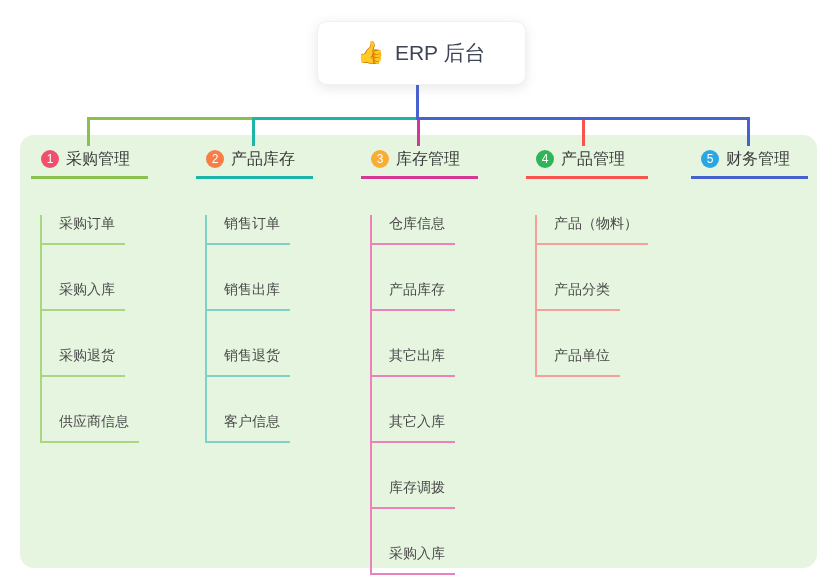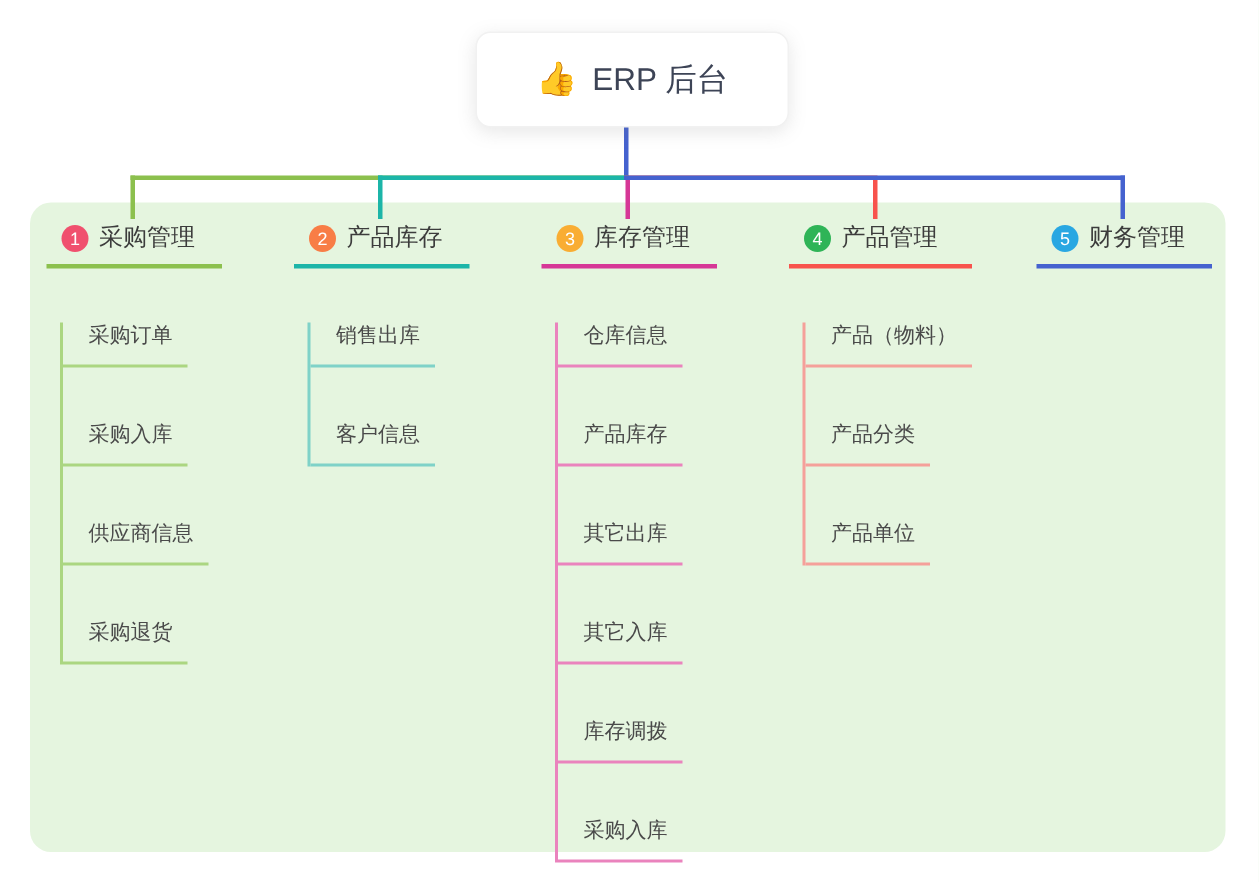--- a/index.html
+++ b/index.html
@@ -82,31 +82,33 @@
 
   <div id="branches-layer">
       <div class="branch" style="left: 31px; --line: #8cc04e; --light: #abd681; --badge: #f0506e;">
         <div class="branch-header">
           <span class="badge">1</span>
           <span>采购管理</span>
         </div>
         <ul class="children">
           <li>采购订单</li>
           <li>采购入库</li>
+          <li>采购退货</li>
           <li>供应商信息</li>
-          <li>采购退货</li>
         </ul>
       </div>
       <div class="branch" style="left: 196px; --line: #1cb5a8; --light: #7fd2c8; --badge: #f87d46;">
         <div class="branch-header">
           <span class="badge">2</span>
           <span>产品库存</span>
         </div>
         <ul class="children">
+          <li>销售订单</li>
           <li>销售出库</li>
+          <li>销售退货</li>
           <li>客户信息</li>
         </ul>
       </div>
       <div class="branch" style="left: 361px; --line: #d63796; --light: #ea83bd; --badge: #f9ad33;">
         <div class="branch-header">
           <span class="badge">3</span>
           <span>库存管理</span>
         </div>
         <ul class="children">
           <li>仓库信息</li>

